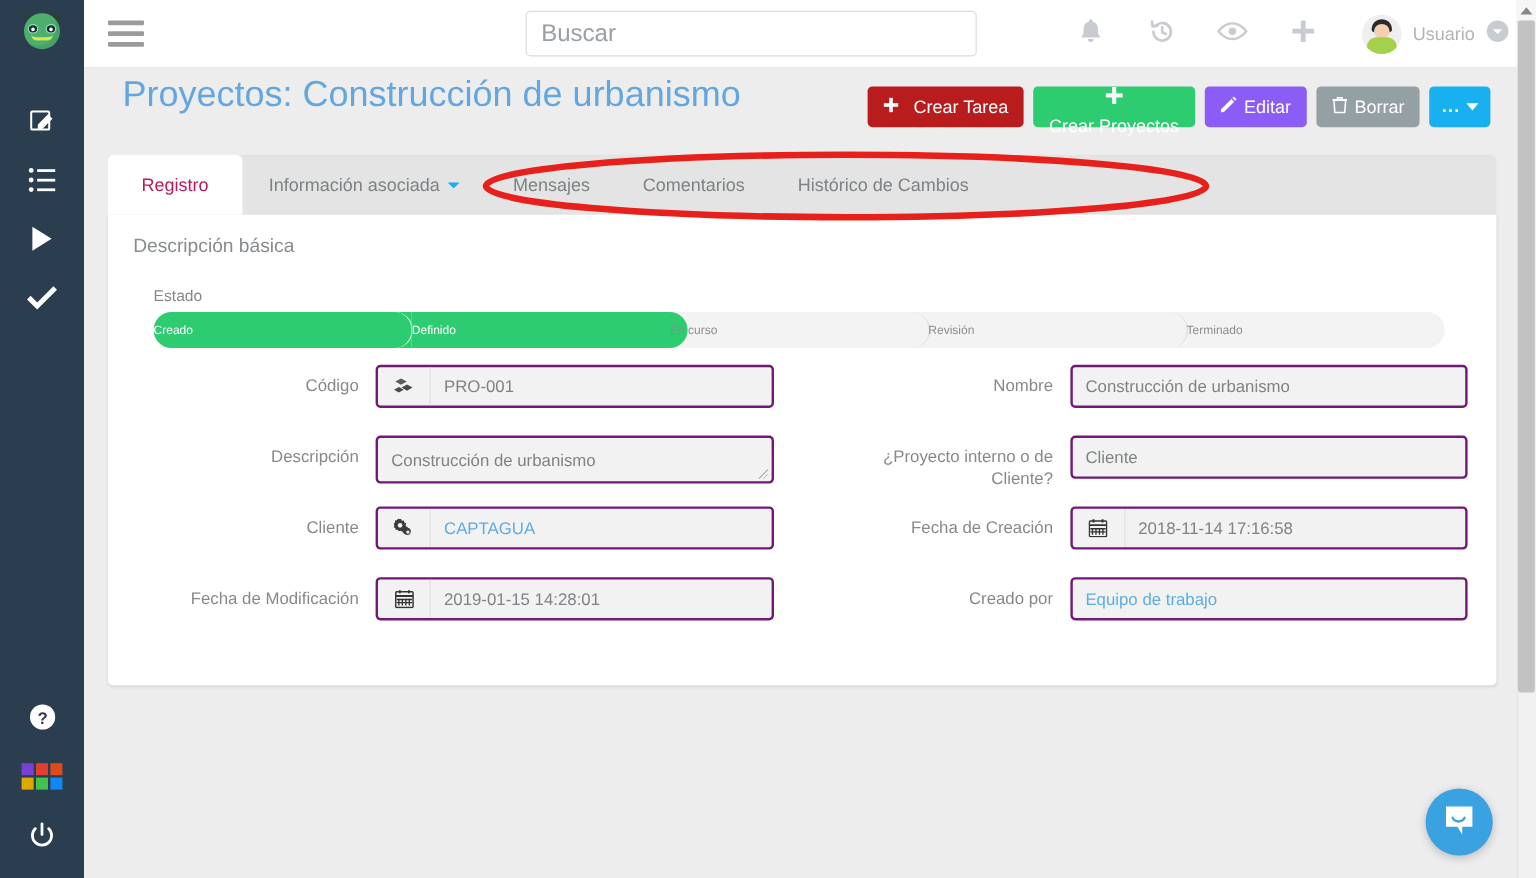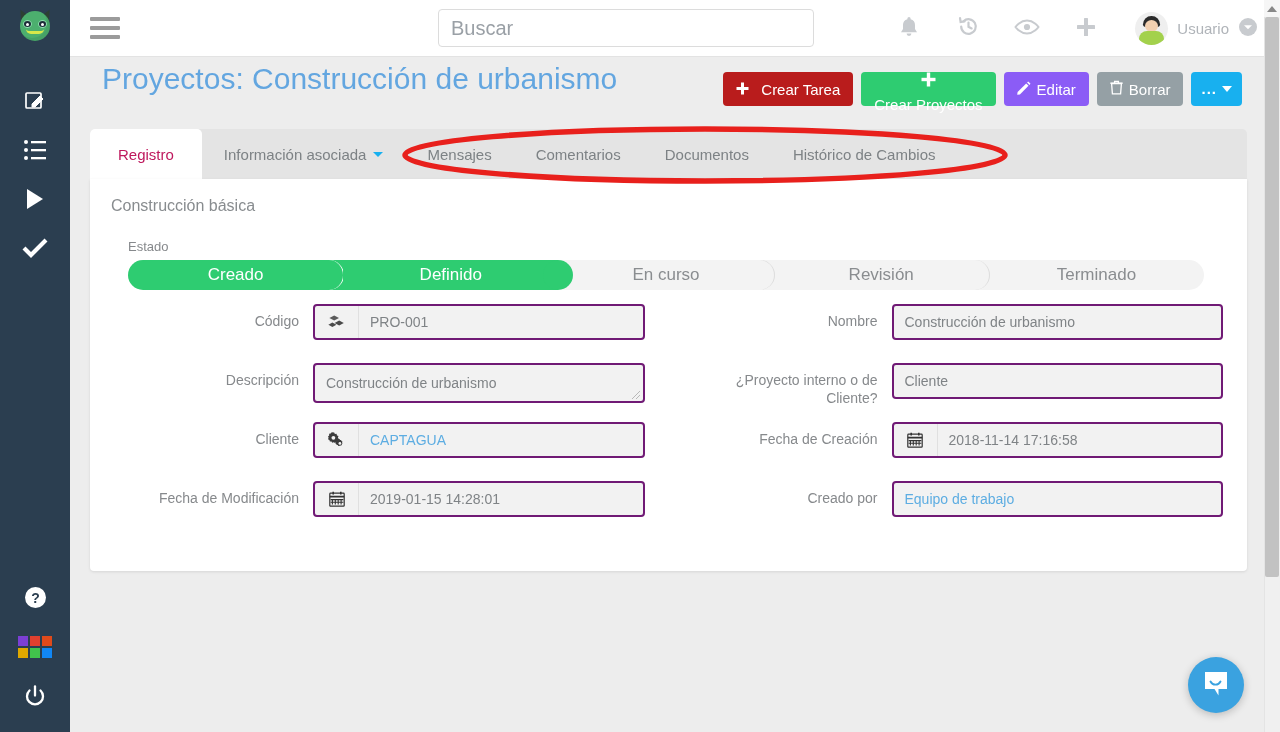--- a/index.html
+++ b/index.html
@@ -219,22 +219,22 @@
     position: absolute; left: 38px; top: 60px;
     font-size: 13px; color: #86898c;
   }
   #status-bar {
     position: absolute; left: 38px; top: 81px;
     width: 1076px; height: 30px;
     background: #f3f3f3; border-radius: 15px;
     display: flex; overflow: hidden;
   }
   .status-step {
-    flex: 1; display: flex; align-items: center; justify-content: center;
-    font-size: 17px; color: #8a8d90; position: relative;
+    flex: 1; display: flex; align-items: center; justify-content: flex-start;
+    font-size: 10px; color: #8a8d90; position: relative;
   }
   .status-step.done { background: #2ecc71; color: #ffffff; }
   .status-step .sep {
     position: absolute; right: -1px; top: 0;
     width: 18px; height: 30px;
     border-right: 1px solid #dcdcdc;
     border-radius: 0 15px 15px 0;
     pointer-events: none;
   }
   .status-step.done .sep { border-right-color: #ffffff; }
@@ -512,30 +512,27 @@
     <span>Información asociada</span>
     <span class="caret-down"></span>
   </div>
   <div class="tab">
     <span>Mensajes</span>
   </div>
   <div class="tab">
     <span>Comentarios</span>
   </div>
   <div class="tab">
-    <span>Documentos</span>
-  </div>
-  <div class="tab">
     <span>Histórico de Cambios</span>
   </div>
 </div>
 
 <div id="content-card">
 
-  <div id="section-title">Construcción básica</div>
+  <div id="section-title">Descripción básica</div>
 
   <div id="estado-label">Estado</div>
 
   <div id="status-bar">
     <div class="status-step done">
       <span class="txt">Creado</span>
       <span class="sep"></span>
     </div>
     <div class="status-step done last-done">
       <span class="txt">Definido</span>

